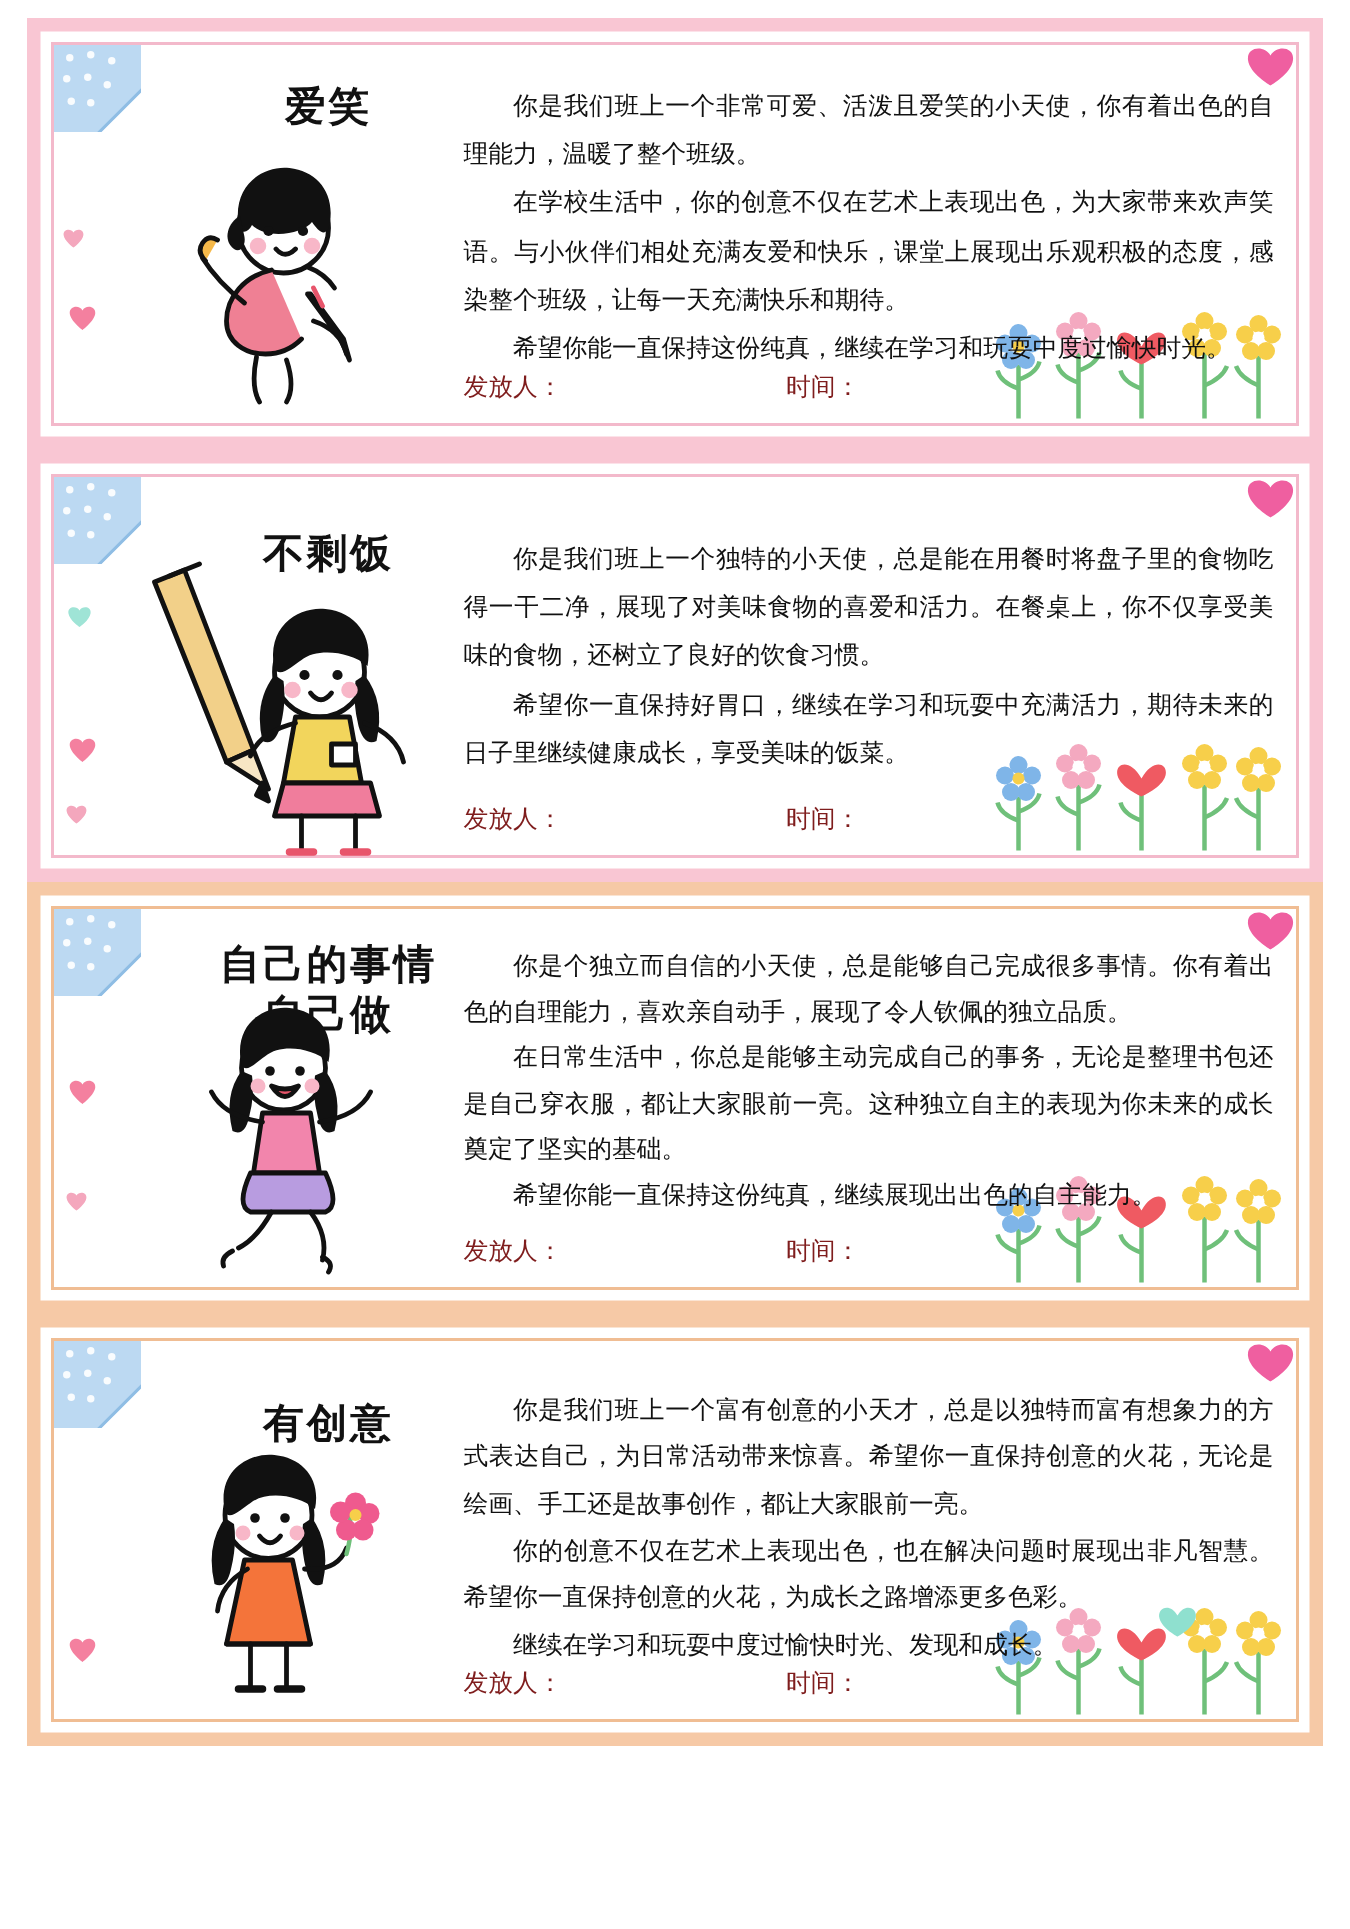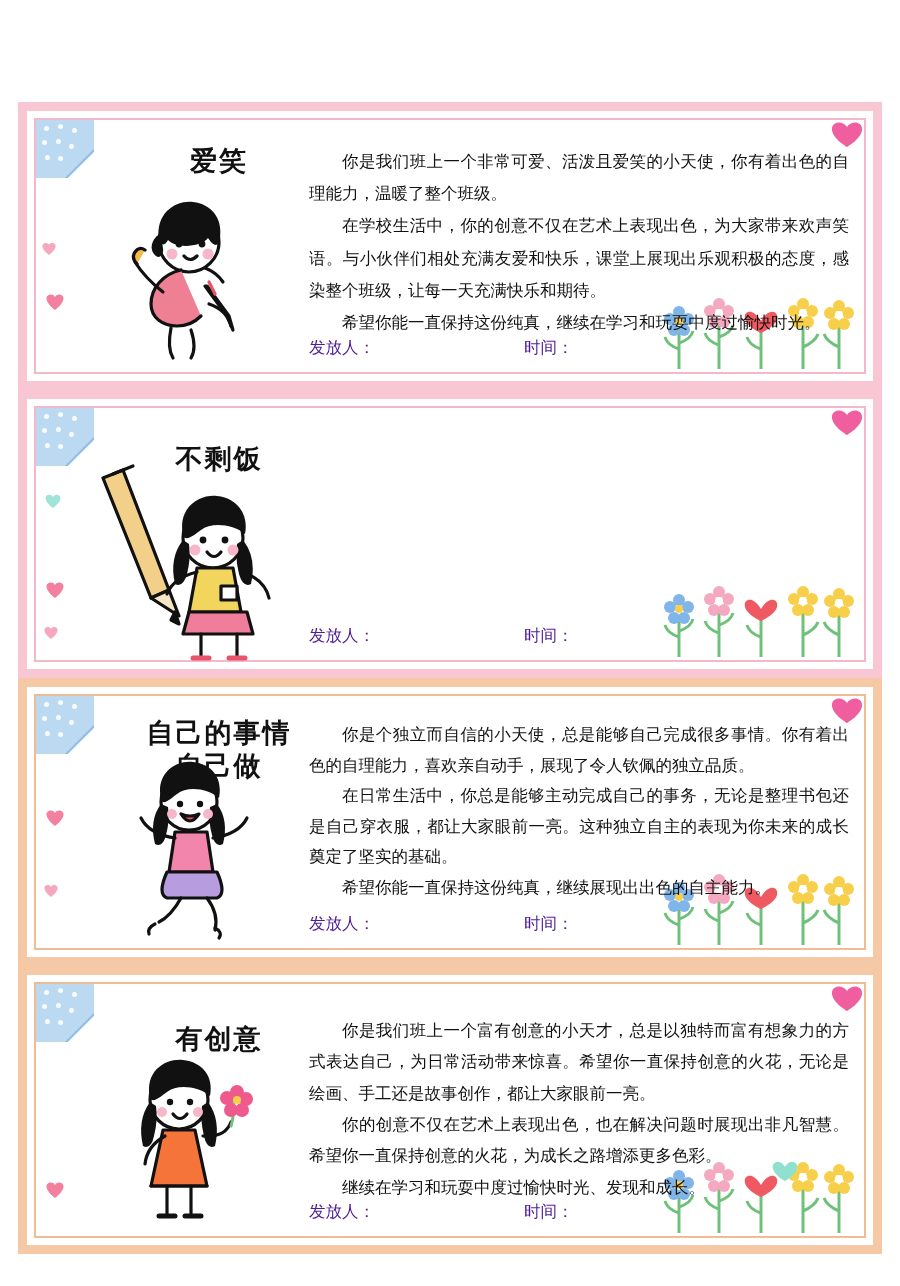--- a/index.html
+++ b/index.html
@@ -11,24 +11,24 @@
     height: 1286px;
     background: #ffffff;
     font-family: "Liberation Sans", sans-serif;
     overflow: hidden;
   }
   .page {
     position: relative;
     width: 900px;
     height: 1286px;
     box-sizing: border-box;
-    padding: 32px 18px;
+    padding: 12px 18px;
     display: flex;
     flex-direction: column;
-    justify-content: flex-end;
+    justify-content: flex-start;
   }
   .card {
     position: relative;
     width: 864px;
     height: 288px;
     box-sizing: border-box;
     border: 9px solid #f9c6d3;
     background: #ffffff;
     overflow: hidden;
   }
@@ -142,21 +142,21 @@
     margin: 0;
     text-indent: 2em;
   }
 
   .signline {
     position: absolute;
     left: 282px;
     bottom: 22px;
     width: 420px;
     font-size: 16.5px;
-    color: #4c1d95;
+    color: #7f1d1d;
     z-index: 6;
     display: flex;
   }
   .signline .sl-issuer { width: 215px; }
 
   .mascot {
     position: absolute;
     left: 58px;
     bottom: 2px;
     width: 215px;
@@ -389,20 +389,24 @@
             <circle cx="5" cy="9" r="6"></circle>
           <circle cx="-5" cy="9" r="6"></circle>
             <circle cx="-9" cy="-2" r="6"></circle>
           <circle cx="0" cy="0" r="4" fill="#ffffff"></circle>
         </g>
       </svg>
     </div>
 
     <div class="title">不剩饭</div>
 
+    <div class="body-text">
+      <p>你是我们班上一个独特的小天使，总是能在用餐时将盘子里的食物吃得一干二净，展现了对美味食物的喜爱和活力。在餐桌上，你不仅享受美味的食物，还树立了良好的饮食习惯。</p>
+      <p>希望你一直保持好胃口，继续在学习和玩耍中充满活力，期待未来的日子里继续健康成长，享受美味的饭菜。</p>
+    </div>
 
     <div class="signline">
       <span class="sl-issuer">发放人：</span>
       <span>时间：</span>
     </div>
 
     <div class="mascot">
       <svg width="215" height="215" viewBox="0 0 215 215">
         <g stroke="#111" stroke-width="3.2" fill="none" stroke-linecap="round" stroke-linejoin="round">
 

